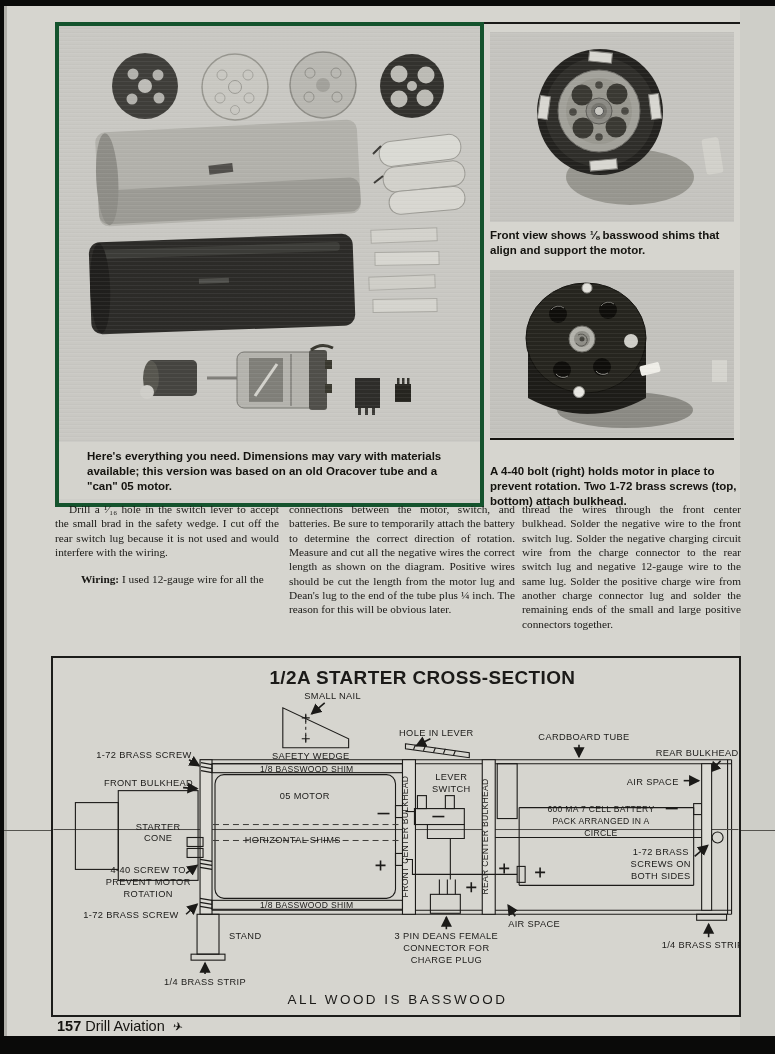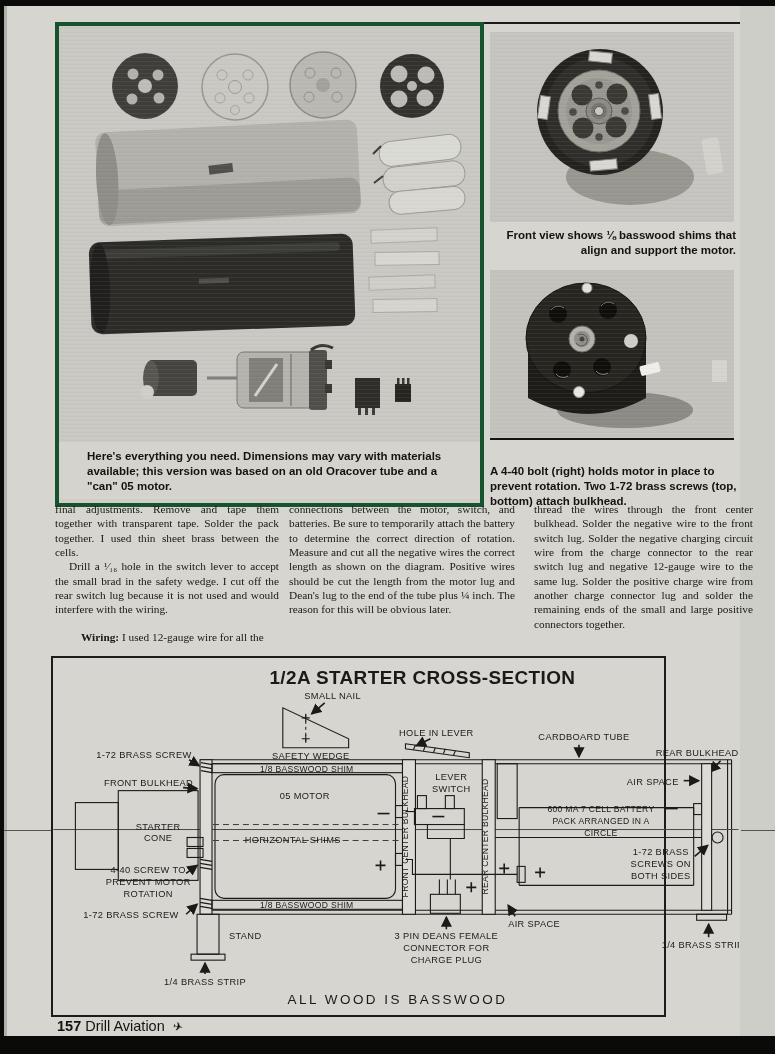--- a/index.html
+++ b/index.html
@@ -13,34 +13,34 @@
   .top-bar{position:absolute;left:0;top:0;width:775px;height:6px;background:#0a0a09;}
 
   .top-rule{position:absolute;left:476px;top:16px;width:260px;height:2px;background:#1a1a18;}
   .left-frame{position:absolute;left:51px;top:16px;width:421px;height:477px;border:4px solid #14532d;background:#cfcec9;}
   .photo{overflow:hidden;background:#c7c6c1;}
   .photo::after{content:"";position:absolute;inset:0;background:repeating-linear-gradient(0deg,rgba(255,255,255,.06) 0 1px,rgba(0,0,0,.02) 1px 2px,transparent 2px 4px);pointer-events:none;}
   .photo-left{left:0;top:0;width:421px;height:416px;}
   .cap{font-weight:bold;font-size:11.5px;line-height:1.3;color:#14130f;}
   .cap-left{left:0;top:416px;width:421px;height:57px;padding:7px 10px 0 28px;box-sizing:border-box;background:#d4d3cd;}
   .photo-rt{left:486px;top:26px;width:244px;height:190px;}
-  .cap-rt{left:486px;top:222px;width:246px;text-align:right;}
+  .cap-rt{left:486px;top:222px;width:246px;}
   .photo-rb{left:486px;top:264px;width:244px;height:168px;border-bottom:2px solid #14130f;}
   .cap-rb{left:486px;top:458px;width:248px;}
 
   .col{top:496px;height:150px;font-family:"Liberation Serif",serif;font-size:11.3px;line-height:1.27;color:#191815;text-align:justify;}
   .col p{margin:0;}
   .col p.ind{text-indent:14px;}
   .col p.sp{margin-top:13px;margin-left:26px;}
   .col1{left:51px;width:224px;}
   .col2{left:285px;width:226px;}
-  .col3{left:530px;width:219px;}
+  .col3{left:518px;width:219px;}
   .b{font-weight:bold;}
 
-  .diagram{left:47px;top:650px;width:615px;height:361px;border:2px solid #1c1c1a;box-sizing:border-box;}
+  .diagram{left:47px;top:650px;width:690px;height:361px;border:2px solid #1c1c1a;box-sizing:border-box;}
   .cl-stub{height:1px;background:#55544f;top:824px;}
 
   .footer{left:53px;top:1012px;font-size:14.5px;color:#14130f;}
   .footer .num{font-weight:bold;}
   .plane{display:inline-block;font-size:12px;transform:rotate(12deg);margin-left:4px;}
 
   svg text{font-family:"Liberation Sans",sans-serif;fill:#1b1a18;}
   .dlab{font-size:9.3px;letter-spacing:.35px;}
   .dlab-s{font-size:8.6px;letter-spacing:.3px;}
   .dtitle{font-size:19px;font-weight:bold;letter-spacing:.4px;}
@@ -210,21 +210,20 @@
         </g>
         <rect x="150" y="94" width="20" height="10" rx="2" fill="#efeee8" transform="rotate(-14 160 99)"></rect>
         <rect x="222" y="90" width="15" height="22" fill="#d5d4ce"></rect>
       </svg>
     </div>
     <div class="cap cap-rb abs">
       <span>A 4-40 bolt (right) holds motor in place to prevent rotation. Two 1-72 brass screws (top, bottom) attach bulkhead.</span>
     </div>
 
     <div class="col col1 abs">
-      <p>final adjustments. Remove and tape them together with transparent tape. Solder the pack together. I used thin sheet brass between the cells.</p>
       <p class="ind">Drill a ¹⁄₁₆ hole in the switch lever to accept the small brad in the safety wedge. I cut off the rear switch lug because it is not used and would interfere with the wiring.</p>
       <p class="sp"><span class="b">Wiring:</span><span> I used 12-gauge wire for all the</span></p>
     </div>
     <div class="col col2 abs">
       <p>connections between the motor, switch, and batteries. Be sure to temporarily attach the battery to determine the correct direction of rotation. Measure and cut all the negative wires the correct length as shown on the diagram. Positive wires should be cut the length from the motor lug and Dean's lug to the end of the tube plus ¼ inch. The reason for this will be obvious later.</p>
     </div>
     <div class="col col3 abs">
       <p>thread the wires through the front center bulkhead. Solder the negative wire to the front switch lug. Solder the negative charging circuit wire from the charge connector to the rear switch lug and negative 12-gauge wire to the same lug. Solder the positive charge wire from another charge connector lug and solder the remaining ends of the small and large positive connectors together.</p>
     </div>
 

